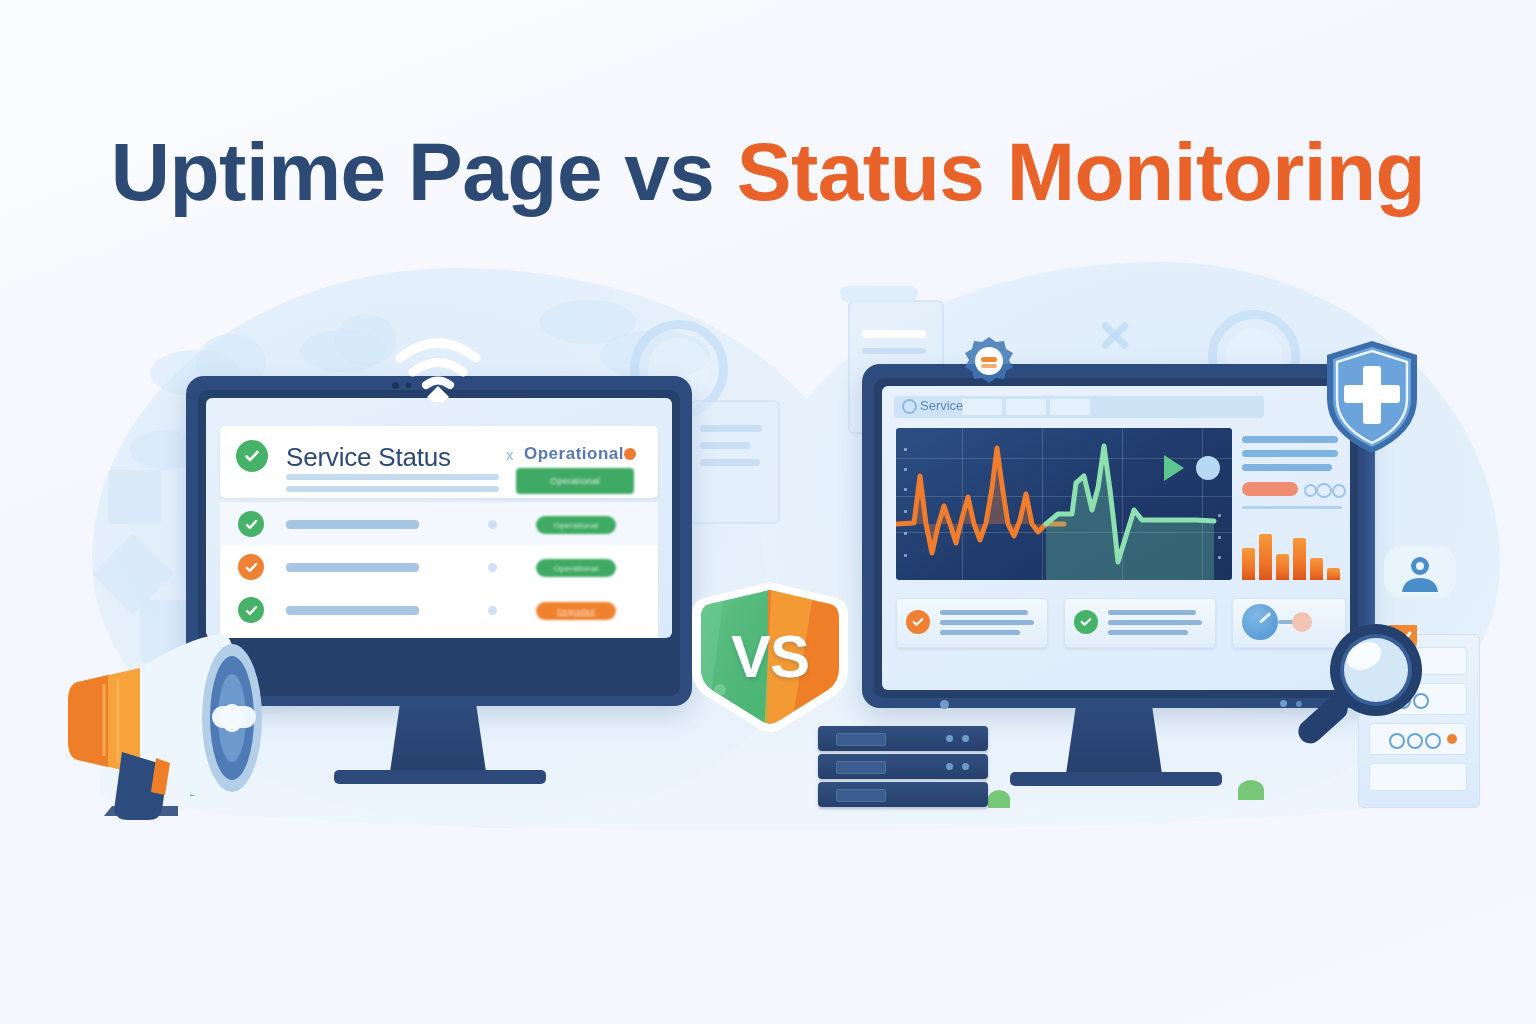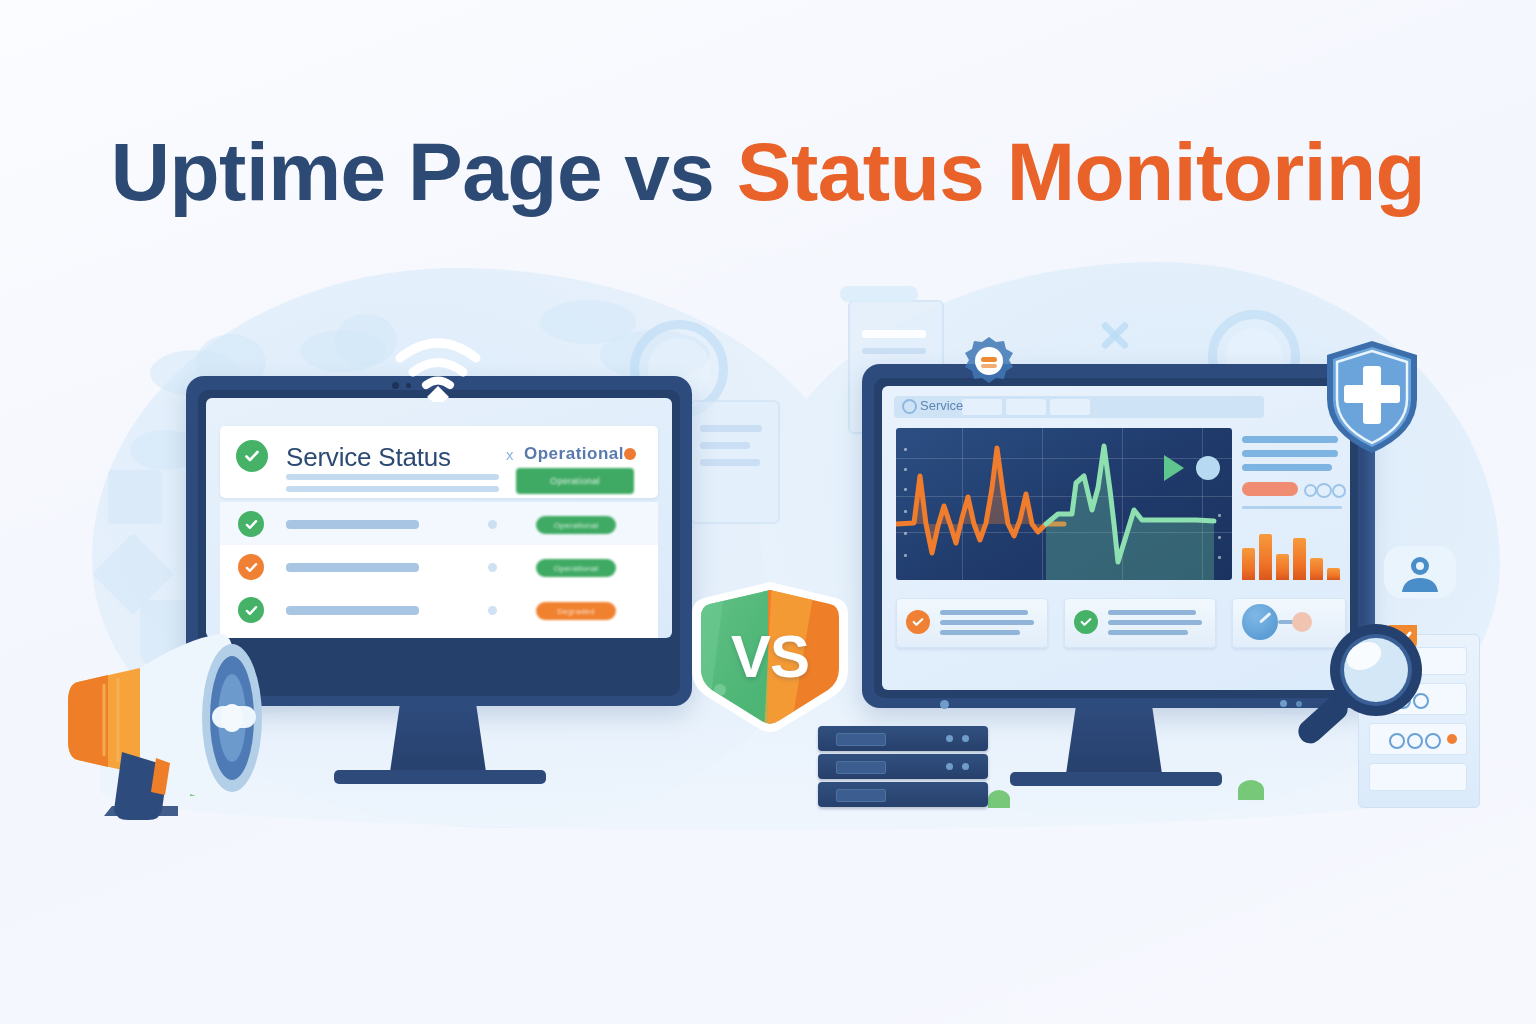--- a/index.html
+++ b/index.html
@@ -60,21 +60,21 @@
     justify-content:center;}
   .chk.green{background:#45b268;}
   .chk.orange{background:#f08033;}
   .chk svg{display:block;}
   .barline{position:absolute;background:#a8c6e4;border-radius:4px;}
   .barline.lite{background:#c3daf0;}
   .pill{position:absolute;border-radius:11px;display:flex;align-items:center;
     justify-content:center;font-size:8px;color:#fff;letter-spacing:.3px;
     overflow:hidden;white-space:nowrap;}
   .pill.green{background:#3faa63;}
-  .pill.orange{background:#f0812f;}
+  .pill.orange{background:#f0812f;text-decoration:underline;}
   .pill.lorange{background:#f5a33f;}
   .pill-inner{height:6px;border-radius:3px;background:rgba(255,255,255,.55);}
   .svc-title{position:absolute;color:#2c4a73;font-size:26px;font-weight:500;
     letter-spacing:-.2px;}
   .logo-blur{position:absolute;color:#3c63a0;font-size:17px;font-weight:bold;
     letter-spacing:.5px;opacity:.85;}
   .logo-x{position:absolute;color:#8fb4dc;font-size:15px;}
   .logo-dot{position:absolute;border-radius:50%;background:#ef7a34;}
 
   

